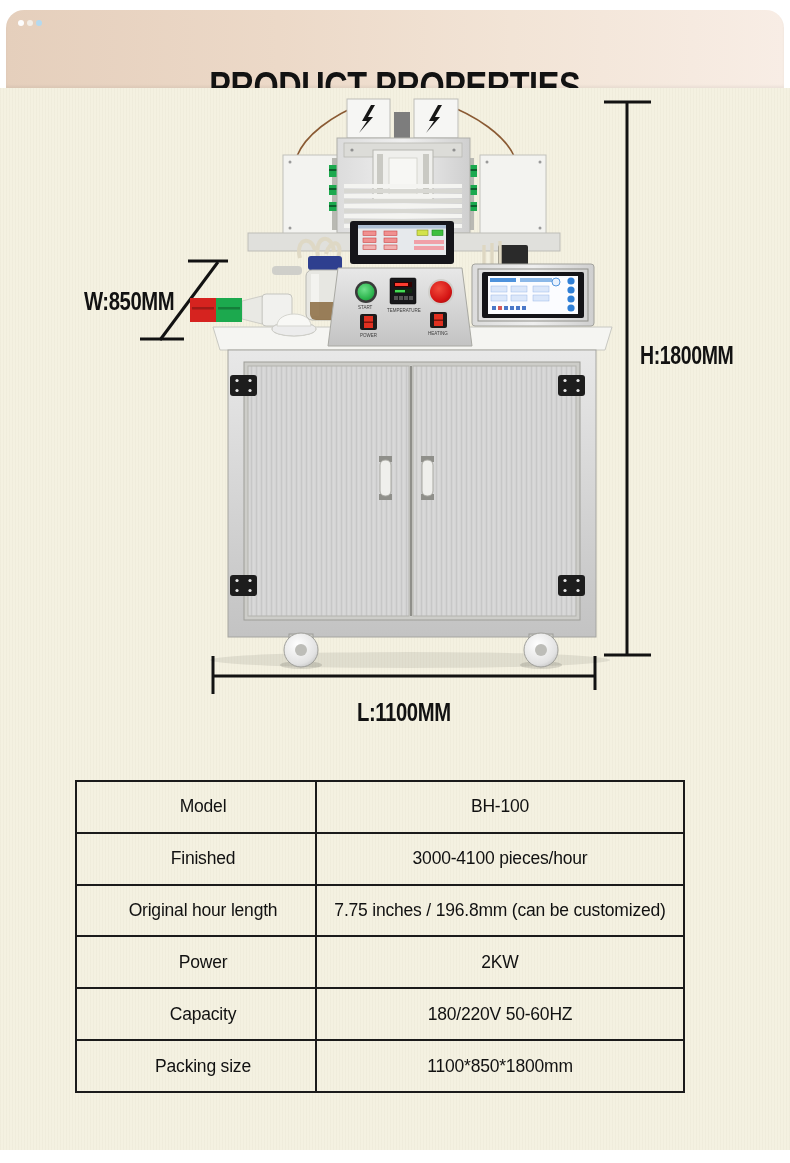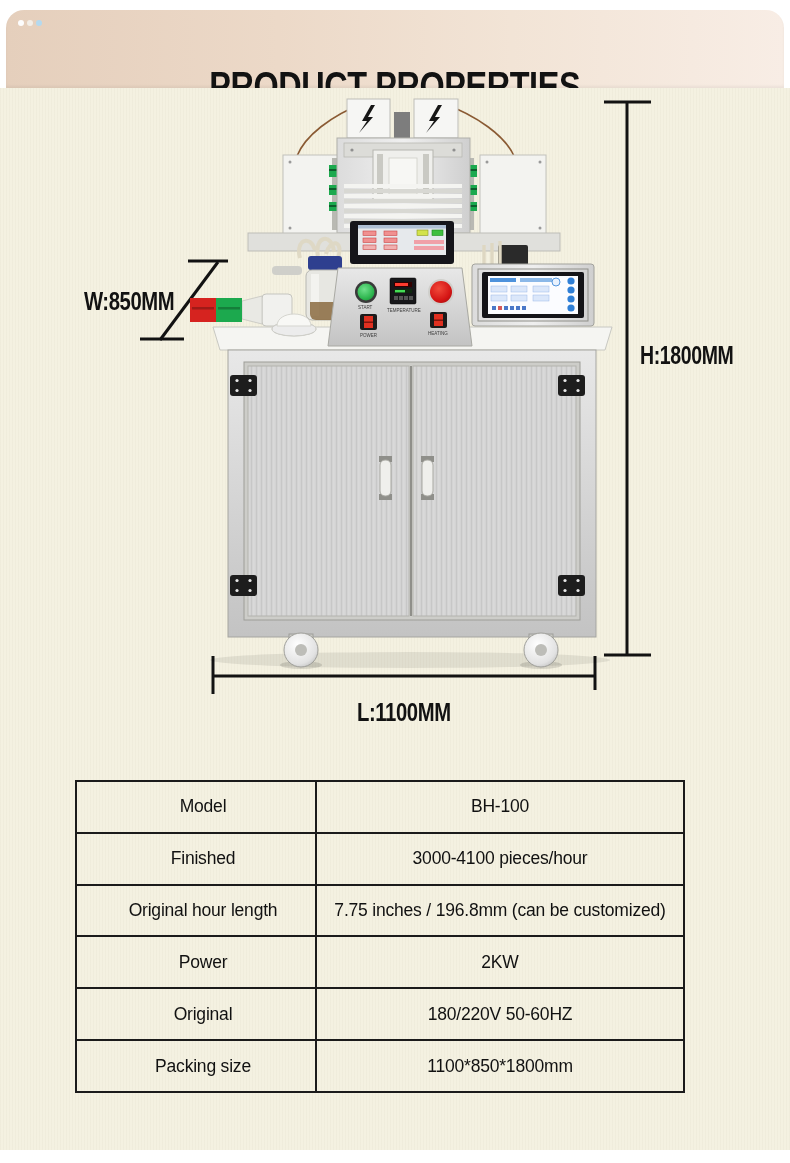--- a/index.html
+++ b/index.html
@@ -394,21 +394,21 @@
         </tr>
         <tr>
           <td class="lab">Original hour length</td>
           <td class="val">7.75 inches / 196.8mm (can be customized)</td>
         </tr>
         <tr>
           <td class="lab">Power</td>
           <td class="val">2KW</td>
         </tr>
         <tr>
-          <td class="lab">Original</td>
+          <td class="lab">Capacity</td>
           <td class="val">180/220V 50-60HZ</td>
         </tr>
         <tr>
           <td class="lab">Packing size</td>
           <td class="val">1100*850*1800mm</td>
         </tr>
       </tbody>
     </table>
   </div>
 </div>

